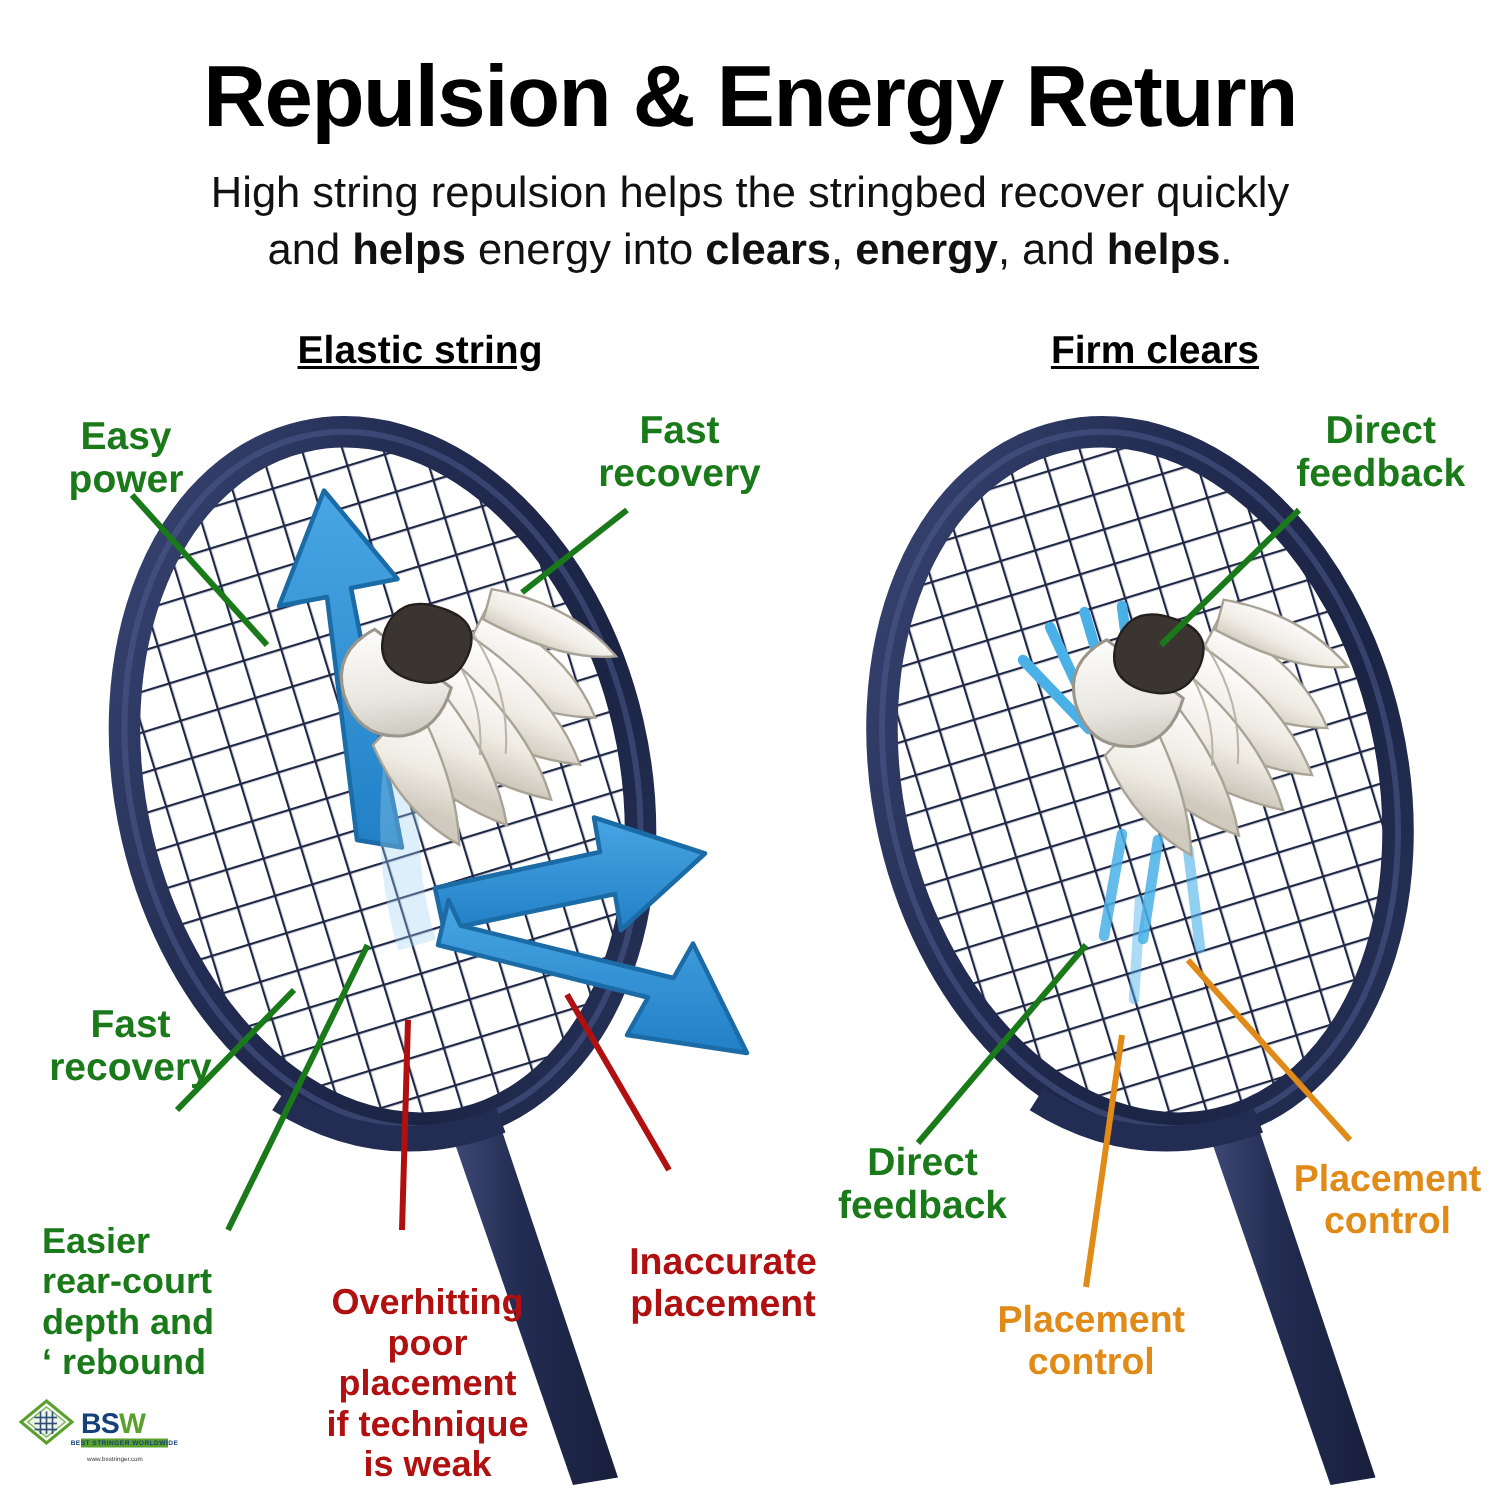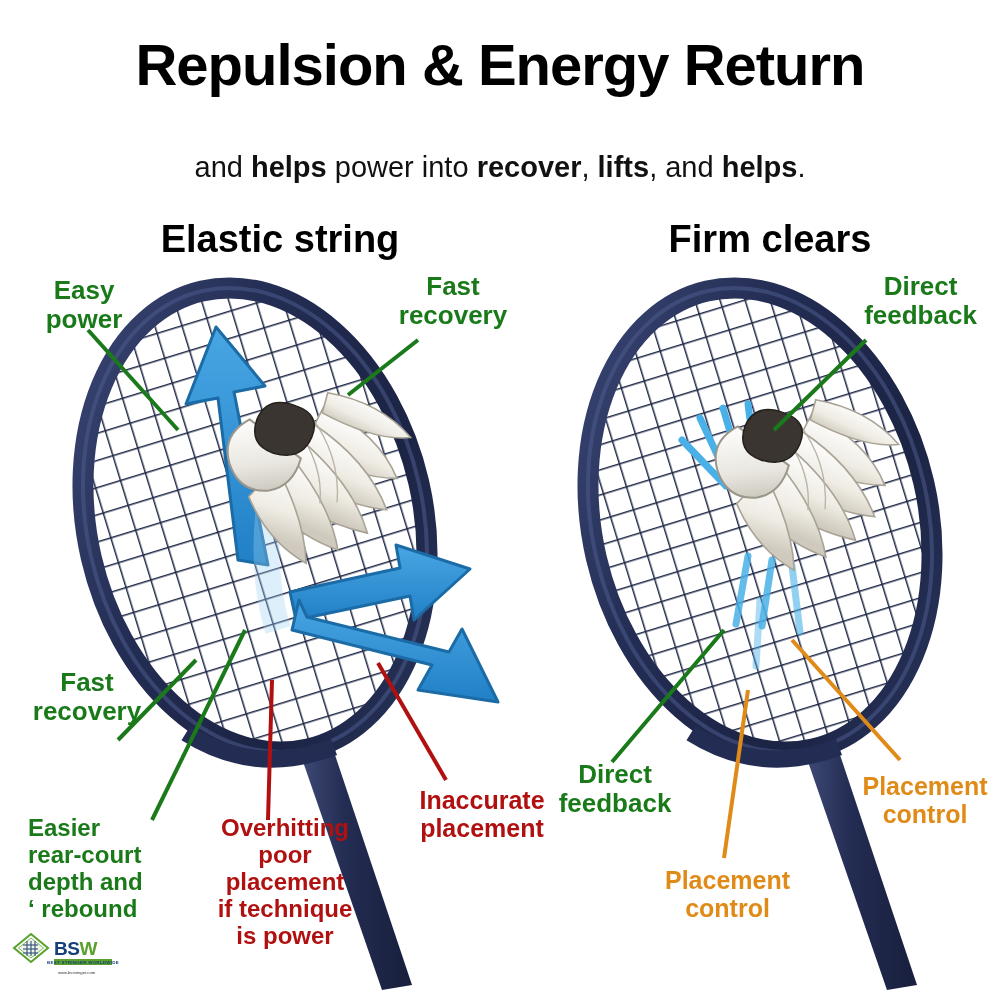--- a/index.html
+++ b/index.html
@@ -23,34 +23,34 @@
     position:absolute;left:50px;top:110px;width:900px;
     text-align:center;
     font-size:29px;color:#111111;line-height:1.32;
     font-weight:400;
   }
   .subtitle b{font-weight:bold;}
 
   
   .panel-head{
     position:absolute;text-align:center;
-    font-size:38px;font-weight:bold;color:#000;
+    font-size:26px;font-weight:bold;color:#000;text-decoration:underline;
   }
   #head-left{left:70px;top:218px;width:420px;}
   #head-right{left:570px;top:218px;width:400px;}
 
   
   .lbl{
     position:absolute;
     font-weight:bold;
     line-height:1.12;
     white-space:pre-line;
   }
   .lbl.green{color:#1a7a1a;}
-  .lbl.red{color:#b01010;}
+  .lbl.red{color:#b01010;margin-top:41px;}
   .lbl.orange{color:#e08a18;}
 
   
   svg.art{position:absolute;left:0;top:0;width:1000px;height:1000px;}
 
   
   #logo{position:absolute;left:10px;top:930px;width:110px;height:50px;}
   #logo .bsw-text{font-size:19px;font-weight:bold;fill:#15407a;
     font-family:"Liberation Sans",sans-serif;letter-spacing:-0.5px;}
   #logo .bsw-w{fill:#5aa02c;}
@@ -59,22 +59,22 @@
   #logo .bsw-url{font-size:4.2px;fill:#333;font-family:"Liberation Sans",sans-serif;}
 </style>
 </head>
 <body>
 
 <div id="stage">
 
   <div class="title">Repulsion &amp; Energy Return</div>
 
   <div class="subtitle">
-    <br>
-    <span>and </span><b>helps</b><span> power into </span><b>recover</b><span>, </span><b>lifts</b><span>, and </span><b>helps</b><span>.</span>
+    <span>High string repulsion helps the stringbed recover quickly</span><br>
+    <span>and </span><b>helps</b><span> energy into </span><b>clears</b><span>, </span><b>energy</b><span>, and </span><b>helps</b><span>.</span>
   </div>
 
   <div class="panel-head" id="head-left">Elastic string</div>
   <div class="panel-head" id="head-right">Firm clears</div>
 
   <svg class="art" viewBox="0 0 1000 1000">
     <defs>
       <linearGradient id="frameGrad" x1="0" y1="0" x2="1" y2="1">
         <stop offset="0%" stop-color="#3c4a78"></stop>
         <stop offset="38%" stop-color="#232c52"></stop>
@@ -230,21 +230,21 @@
 
   <div class="lbl green" style="left:28px;  top:815px; width:180px; text-align:left; font-size:24px;">Easier
 rear-court
 depth and
 ‘ rebound</div>
 
   <div class="lbl red" style="left:200px; top:815px; width:170px; text-align:center; font-size:24px;">Overhitting
 poor
 placement
 if technique
-is power</div>
+is weak</div>
 
   <div class="lbl red" style="left:402px; top:786px; width:160px; text-align:center; font-size:25px;">Inaccurate
 placement</div>
 
   <div class="lbl green" style="left:848px; top:272px; width:145px; text-align:center; font-size:26px;">Direct
 feedback</div>
 
   <div class="lbl green" style="left:540px; top:760px; width:150px; text-align:center; font-size:26px;">Direct
 feedback</div>
 

